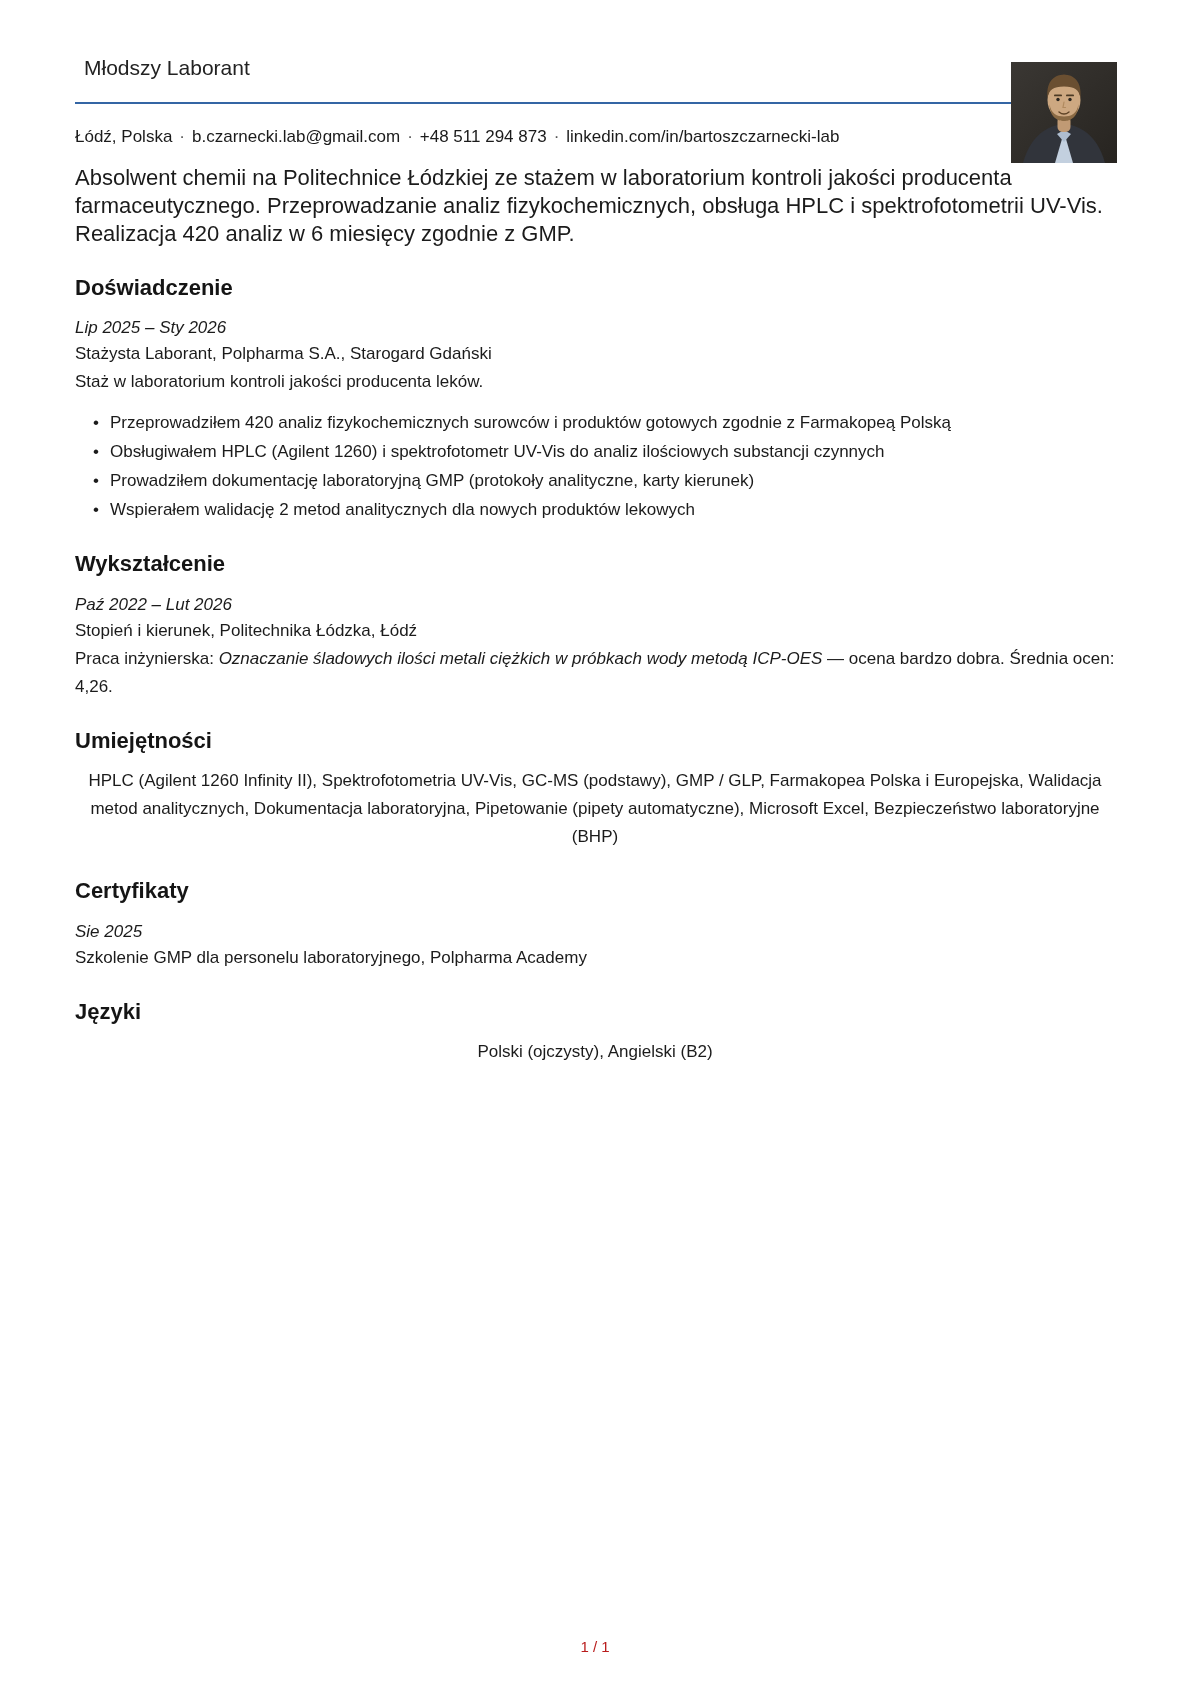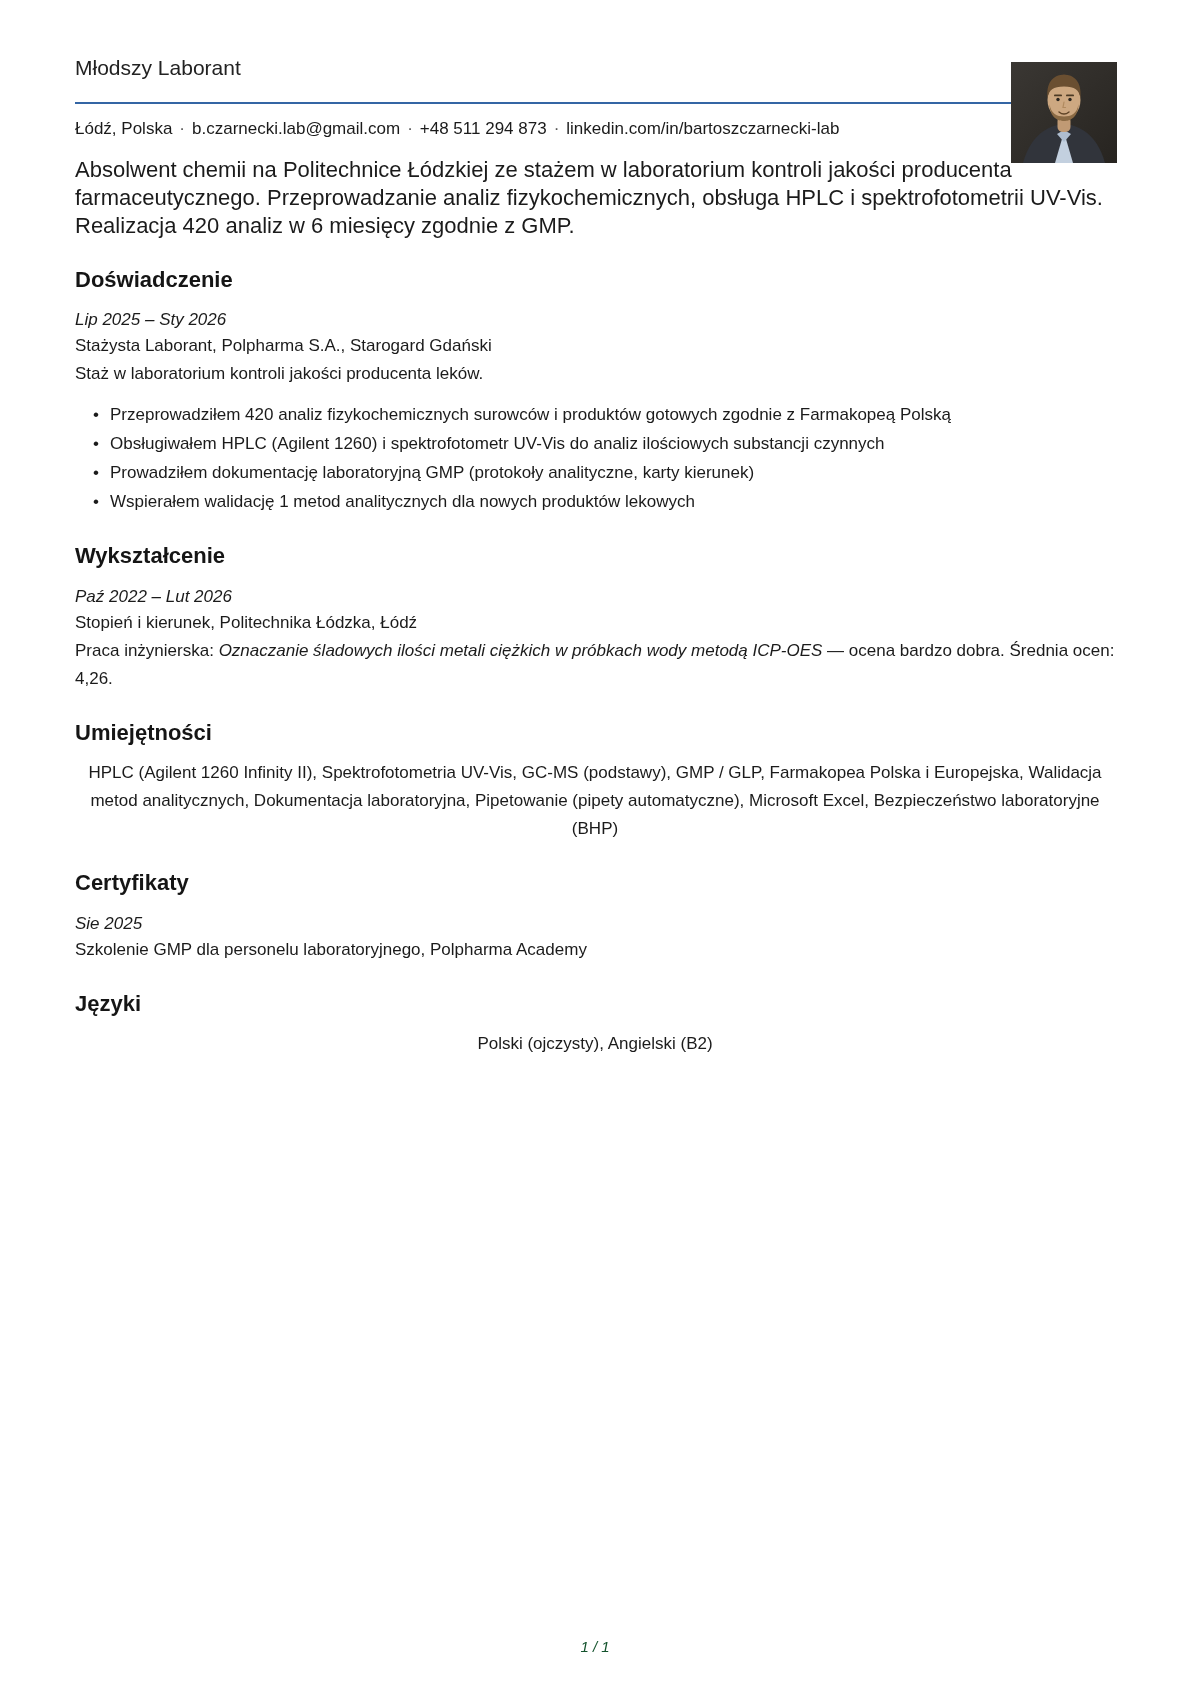--- a/index.html
+++ b/index.html
@@ -14,26 +14,26 @@
   .page {
     position: absolute; inset: 0;
     padding: 56px 75px 0 75px;
     box-sizing: border-box;
   }
   
   .name {
     font-size: 41px; font-weight: 700; letter-spacing: -1px;
     color: #151515; margin: 14px 0 8px 0; line-height: 1.1;
   }
-  .subtitle { font-size: 21px; color: #222; margin: 0 0 22px 0; }
+  .subtitle { font-size: 21px; color: #222; margin: 0 0 22px 9px; }
   .rule {
     border: none; border-top: 2.5px solid #3465a4;
     margin: 0 0 0 0; height: 0;
   }
-  .contact { font-size: 17px; padding-top: 15px; white-space: nowrap; }
+  .contact { font-size: 17px; padding-top: 23px; white-space: nowrap; }
   .contact .sep { color: #555; padding: 0 7px; }
   .photo {
     position: absolute; top: 62px; right: 73px;
     width: 106px; height: 101px; overflow: hidden;
   }
   .photo svg { display: block; }
   
   .summary { font-size: 22px; line-height: 28px; margin: 17px 0 0 0; }
   .section-heading {
     font-size: 22px; font-weight: 700; color: #151515;
@@ -47,21 +47,21 @@
   ul.bullets li {
     font-size: 17px; line-height: 29px; position: relative; padding-left: 17px;
   }
   ul.bullets li::before {
     content: "\2022"; position: absolute; left: 0; top: 0;
     font-size: 17px; color: #1b1b1b;
   }
   .para { font-size: 17px; line-height: 28px; margin: 13px 0 0 0; text-align: center; }
   .footer {
     position: absolute; left: 0; right: 0; bottom: 28px;
-    text-align: center; font-size: 15px; color: #14532d; font-style: italic;
+    text-align: center; font-size: 15px; color: #b91c1c;
   }
 </style>
 </head>
 <body>
 
 <div class="page">
 
   <div class="photo">
     <svg width="106" height="101" viewBox="0 0 106 101" aria-hidden="true">
       <defs>
@@ -108,21 +108,21 @@
 
   <section>
     <h2 class="section-heading">Doświadczenie</h2>
     <div class="dates">Lip 2025 – Sty 2026</div>
     <div class="line"><span class="b">Stażysta Laborant</span><span>, Polpharma S.A., Starogard Gdański</span></div>
     <div class="line">Staż w laboratorium kontroli jakości producenta leków.</div>
     <ul class="bullets">
       <li><span>Przeprowadziłem </span><span class="b">420 analiz fizykochemicznych</span><span> surowców i produktów gotowych zgodnie z Farmakopeą Polską</span></li>
       <li><span>Obsługiwałem </span><span class="b">HPLC (Agilent 1260)</span><span> i spektrofotometr UV-Vis do analiz ilościowych substancji czynnych</span></li>
       <li><span>Prowadziłem </span><span class="b">dokumentację laboratoryjną GMP</span><span> (protokoły analityczne, karty kierunek)</span></li>
-      <li><span>Wspierałem walidację </span><span class="b">1 metod analitycznych</span><span> dla nowych produktów lekowych</span></li>
+      <li><span>Wspierałem walidację </span><span class="b">2 metod analitycznych</span><span> dla nowych produktów lekowych</span></li>
     </ul>
   </section>
 
   <section>
     <h2 class="section-heading">Wykształcenie</h2>
     <div class="dates">Paź 2022 – Lut 2026</div>
     <div class="line"><span class="b">Stopień i kierunek,</span><span> Politechnika Łódzka, Łódź</span></div>
     <div class="line"><span>Praca inżynierska: </span><span class="i">Oznaczanie śladowych ilości metali ciężkich w próbkach wody metodą ICP-OES</span><span> — ocena bardzo dobra. Średnia ocen: 4,26.</span></div>
   </section>
 

